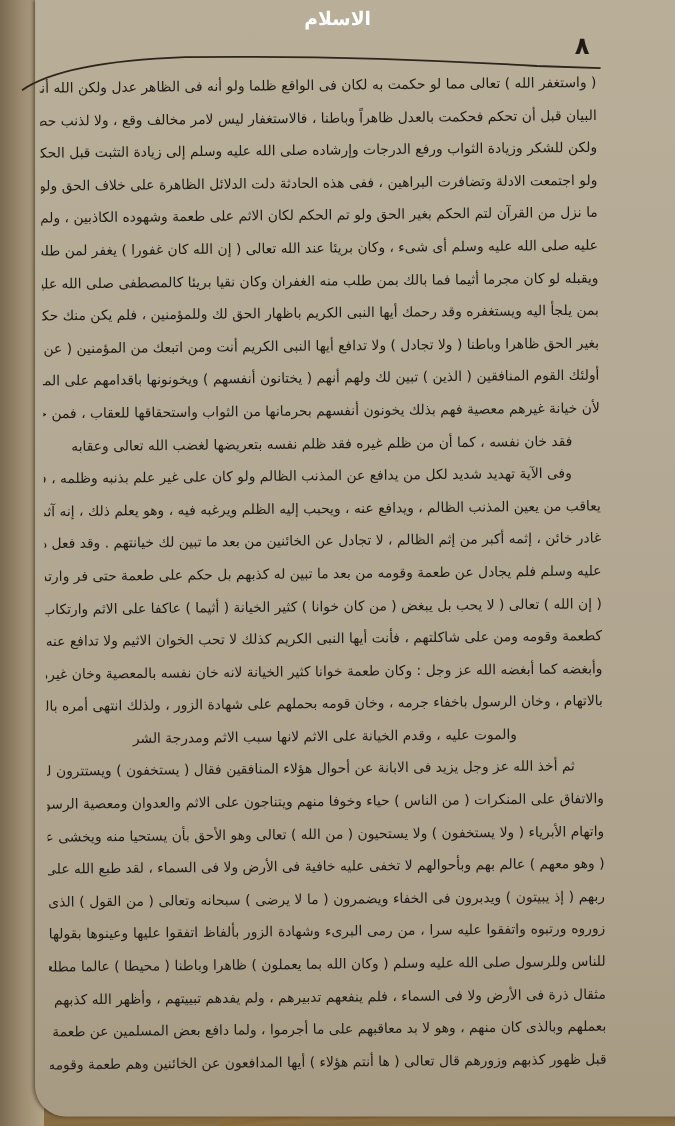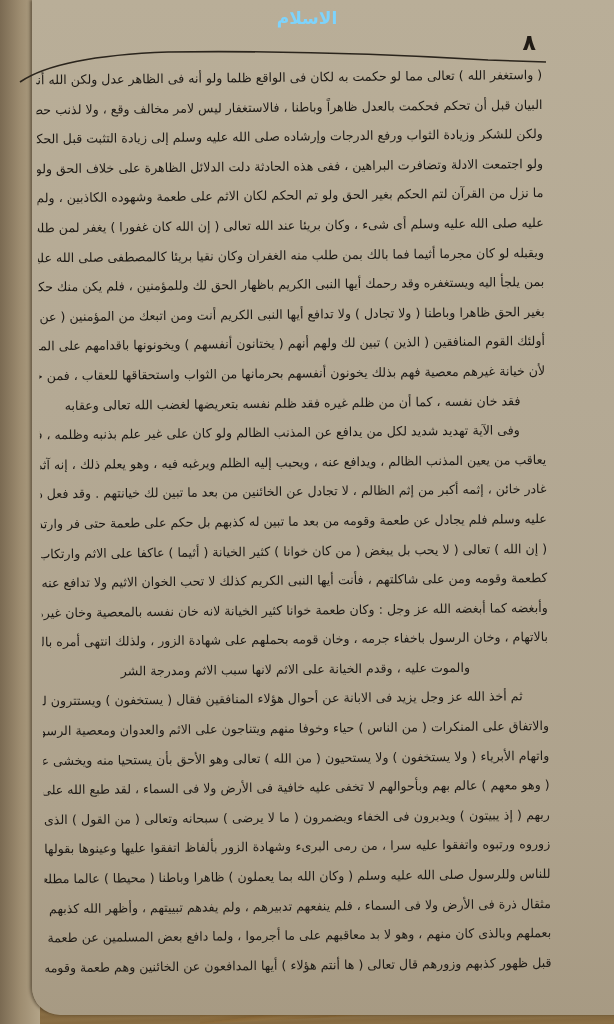--- a/index.html
+++ b/index.html
@@ -27,21 +27,21 @@
     .page-shadow-bottom {
       position: absolute; left: 200px; top: 960px; width: 414px; height: 64px;
       background: repeating-linear-gradient(176deg, rgba(140,100,45,0.55) 0px, rgba(160,120,60,0.25) 4px, rgba(130,95,45,0.5) 9px);
       transform: skewY(-3deg);
       transform-origin: left bottom;
     }
     .running-head {
       position: absolute; left: 0; width: 614px; top: 8px;
       text-align: center;
       font-family: "DejaVu Sans", sans-serif;
-      font-size: 17px; font-weight: bold; color: #7dd3fc;
+      font-size: 17px; font-weight: bold; color: #ffffff;
     }
     .page-number {
       position: absolute; right: 78px; top: 30px;
       font-family: "DejaVu Sans", sans-serif;
       font-size: 22px; font-weight: bold; color: #1f1a14;
     }
     .head-rule {
       position: absolute; left: 18px; top: 44px; width: 530px; height: 40px;
     }
     .text-block {

